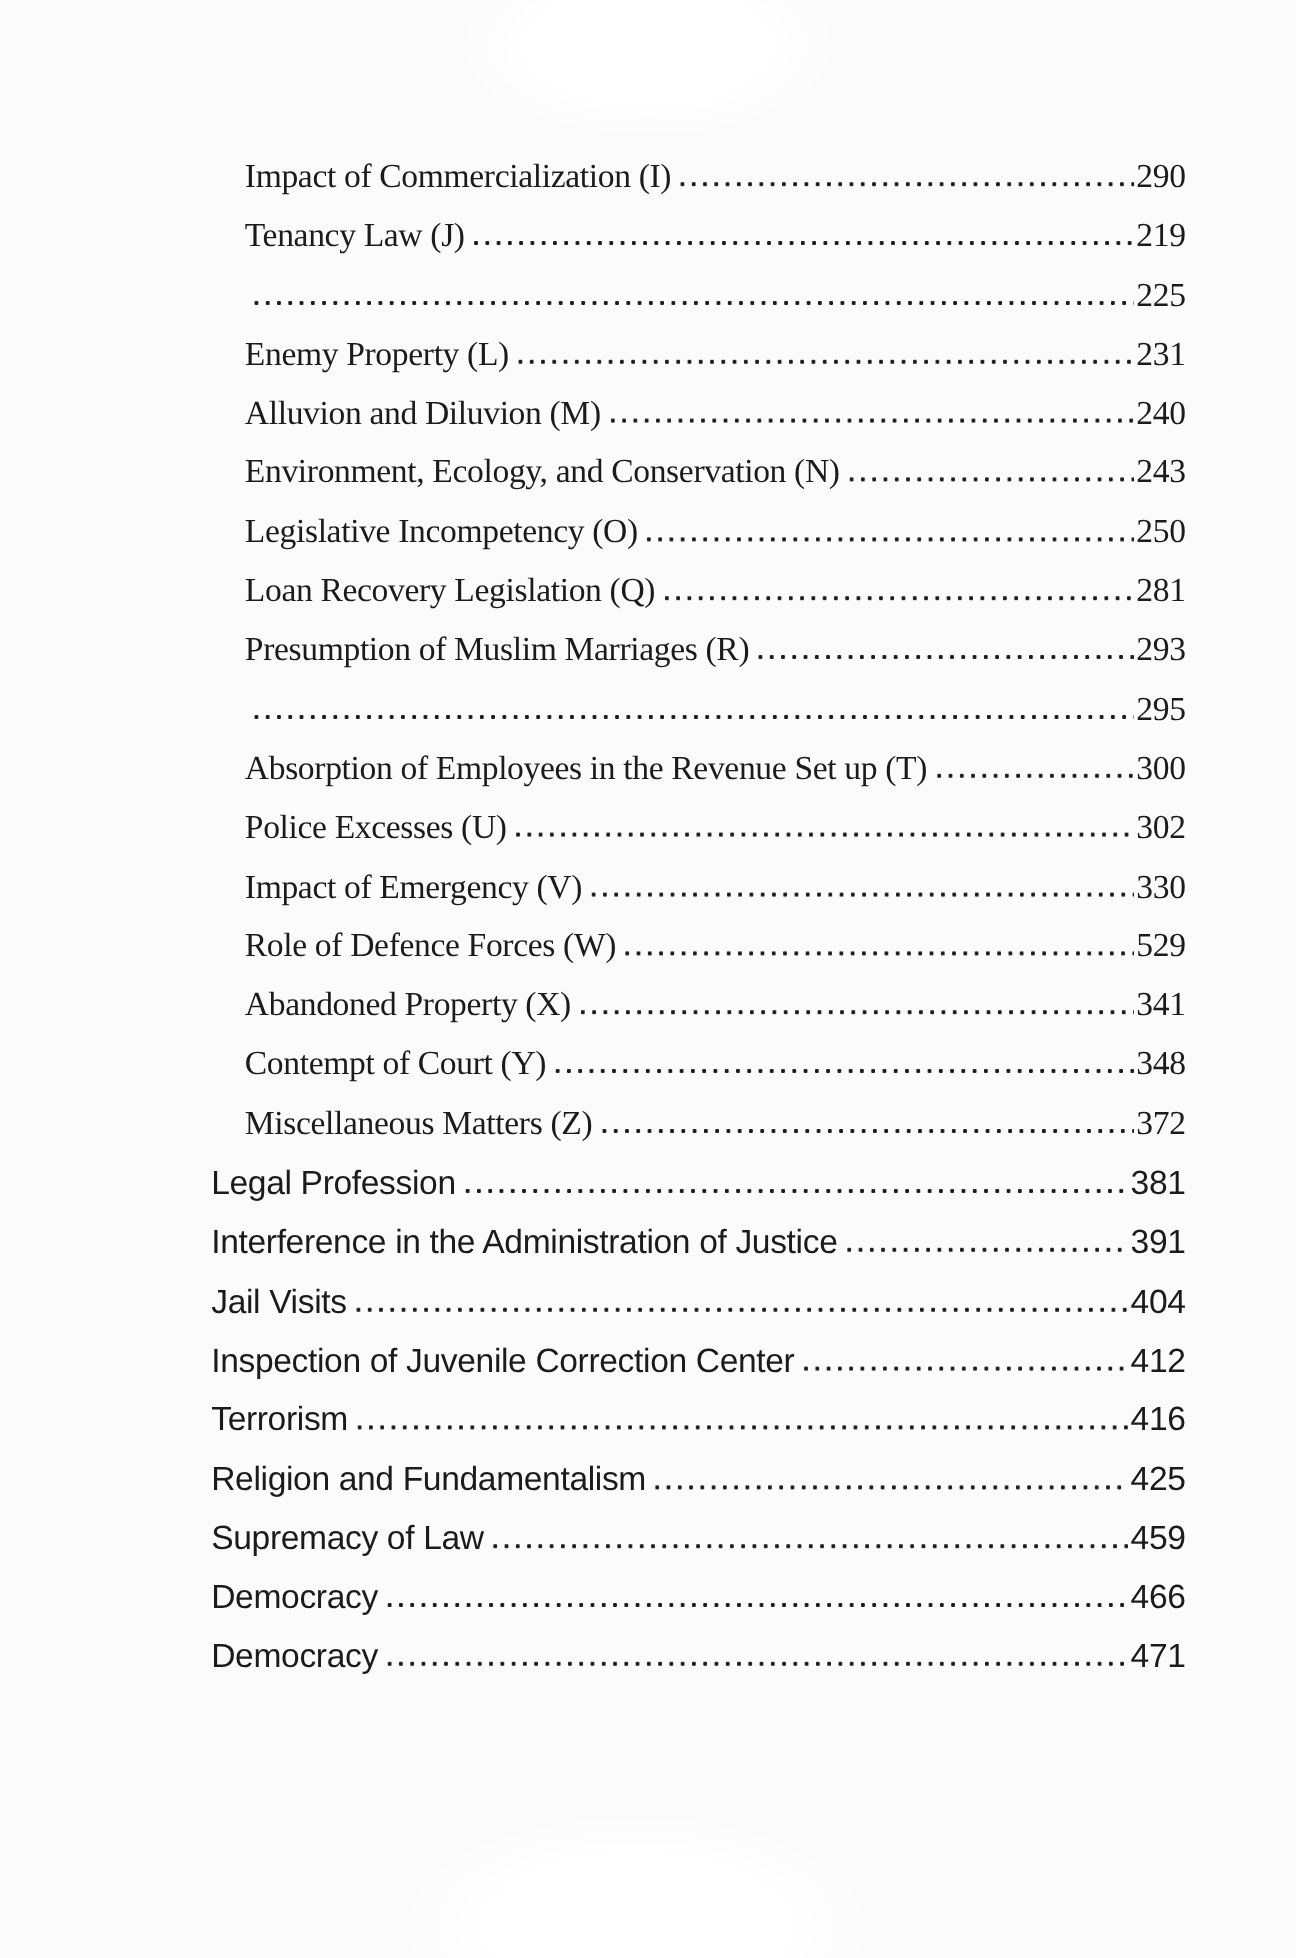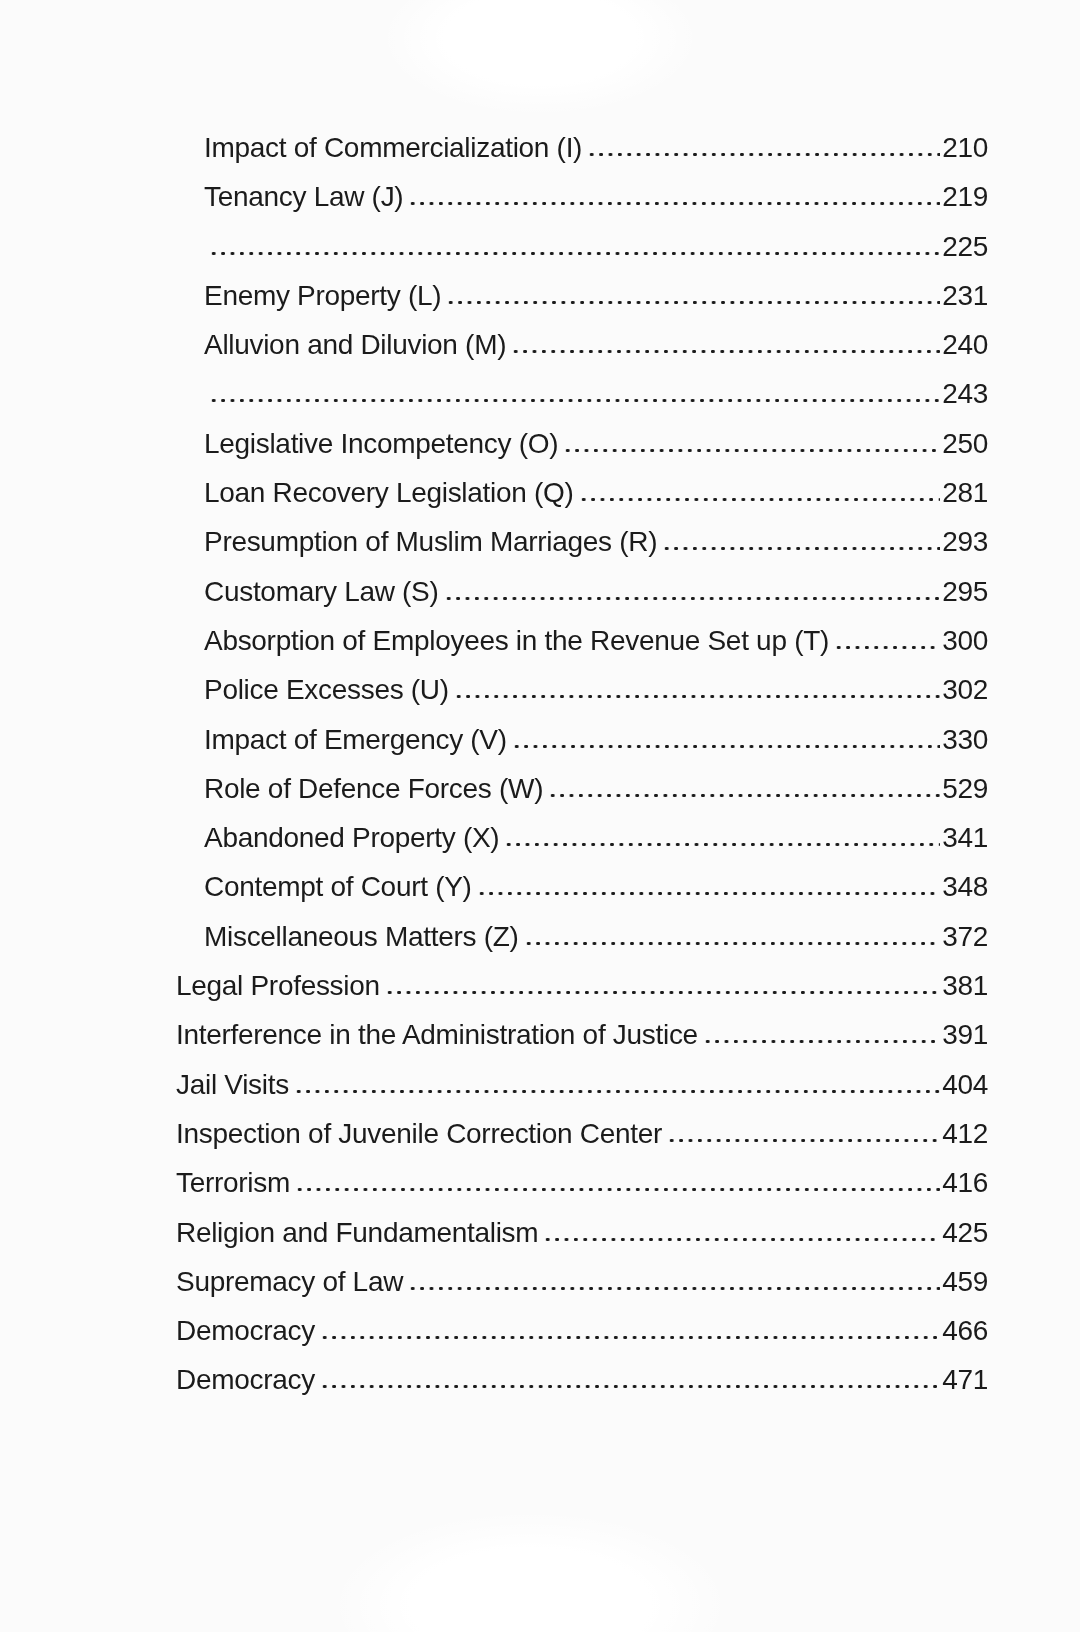--- a/index.html
+++ b/index.html
@@ -29,41 +29,41 @@
   }
   .row {
     display: flex;
     align-items: baseline;
     height: 49.3px;
     font-size: 28px;
     letter-spacing: -0.3px;
     line-height: 49.3px;
     white-space: nowrap;
   }
-  .row.indent { padding-left: 28px; }
+  .row.indent { padding-left: 28px; font-family: Liberation Serif, serif; }
   .label { flex: 0 0 auto; }
   .leader {
     flex: 1 1 auto;
     height: 5px;
     margin: 0 2px 0 5px;
     background-image: radial-gradient(circle, var(--ink) 1.6px, rgba(0,0,0,0) 2px);
     background-size: 9.4px 5px;
     background-repeat: repeat-x;
     background-position: left bottom;
   }
   .pagenum { flex: 0 0 auto; }
 </style>
 </head>
 <body>
 
 <div class="toc">
   <div class="row indent">
     <span class="label">Impact of Commercialization (I)</span>
     <span class="leader"></span>
-    <span class="pagenum">210</span>
+    <span class="pagenum">290</span>
   </div>
   <div class="row indent">
     <span class="label">Tenancy Law (J)</span>
     <span class="leader"></span>
     <span class="pagenum">219</span>
   </div>
   <div class="row indent">
     <span class="leader"></span>
     <span class="pagenum">225</span>
   </div>
@@ -71,40 +71,40 @@
     <span class="label">Enemy Property (L)</span>
     <span class="leader"></span>
     <span class="pagenum">231</span>
   </div>
   <div class="row indent">
     <span class="label">Alluvion and Diluvion (M)</span>
     <span class="leader"></span>
     <span class="pagenum">240</span>
   </div>
   <div class="row indent">
+    <span class="label">Environment, Ecology, and Conservation (N)</span>
     <span class="leader"></span>
     <span class="pagenum">243</span>
   </div>
   <div class="row indent">
     <span class="label">Legislative Incompetency (O)</span>
     <span class="leader"></span>
     <span class="pagenum">250</span>
   </div>
   <div class="row indent">
     <span class="label">Loan Recovery Legislation (Q)</span>
     <span class="leader"></span>
     <span class="pagenum">281</span>
   </div>
   <div class="row indent">
     <span class="label">Presumption of Muslim Marriages (R)</span>
     <span class="leader"></span>
     <span class="pagenum">293</span>
   </div>
   <div class="row indent">
-    <span class="label">Customary Law (S)</span>
     <span class="leader"></span>
     <span class="pagenum">295</span>
   </div>
   <div class="row indent">
     <span class="label">Absorption of Employees in the Revenue Set up (T)</span>
     <span class="leader"></span>
     <span class="pagenum">300</span>
   </div>
   <div class="row indent">
     <span class="label">Police Excesses (U)</span>

